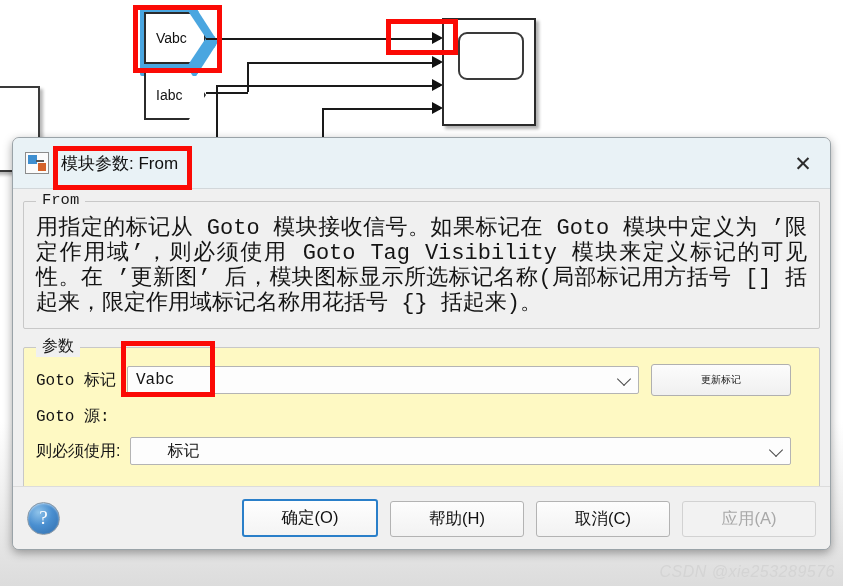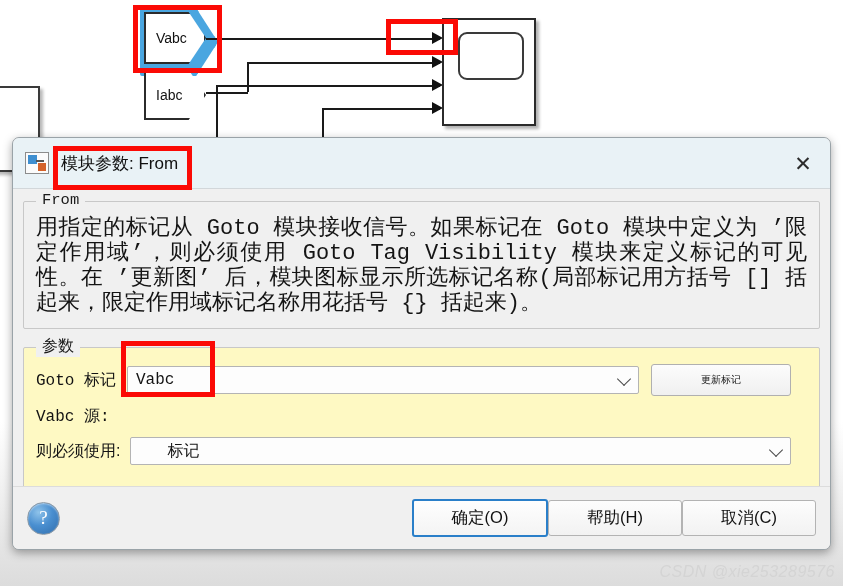--- a/index.html
+++ b/index.html
@@ -293,21 +293,22 @@
     display: flex; align-items: center; justify-content: center;
     color: #ffffff;
     font-size: 19px;
     font-family: "Liberation Serif", serif;
     cursor: pointer;
     box-shadow: inset 0 1px 2px rgba(255,255,255,0.55);
   }
   #btnrow {
     margin-left: auto;
     display: flex;
-    align-items: center;
+    gap: 12px;
+    align-items: flex-end;
   }
   .dbtn {
     min-width: 108px;
     height: 34px;
     padding: 0 12px;
     font-size: 16.5px;
     font-family: "Liberation Sans", sans-serif;
     background: linear-gradient(to bottom, #fdfdfd, #f2f2f2);
     border: 1px solid #b3b3b3;
     border-radius: 3px;
@@ -409,39 +410,40 @@
         <div class="prow">
           <span class="plabel">Goto 标记</span>
           <div class="combo" id="goto-tag-combo">
             <span class="val">Vabc</span>
             <span class="chev"></span>
           </div>
           <div id="update-tag-btn">更新标记</div>
         </div>
 
         <div class="prow" id="goto-src-row">
-          <span class="plabel">Vabc 源:</span>
+          <span class="plabel">Goto 源:</span>
         </div>
 
         <div class="prow">
           <span class="plabel cjk">则必须使用:</span>
           <div class="combo" id="icon-display-combo">
             <span class="val cjk">标记</span>
             <span class="chev"></span>
           </div>
         </div>
       </div>
     </div>
 
     <div id="footer">
       <div id="help-icon">?</div>
       <div id="btnrow">
         <div class="dbtn default">确定(O)</div>
         <div class="dbtn">帮助(H)</div>
         <div class="dbtn">取消(C)</div>
+        <div class="dbtn disabled">应用(A)</div>
       </div>
     </div>
 
     <div class="redbox" style="left:40px; top:8px; width:139px; height:44px;"></div>
 
     <div class="redbox" style="left:108px; top:203px; width:94px; height:56px;"></div>
   </div>
 
   <div id="watermark">CSDN @xie253289576</div>
 </div>

